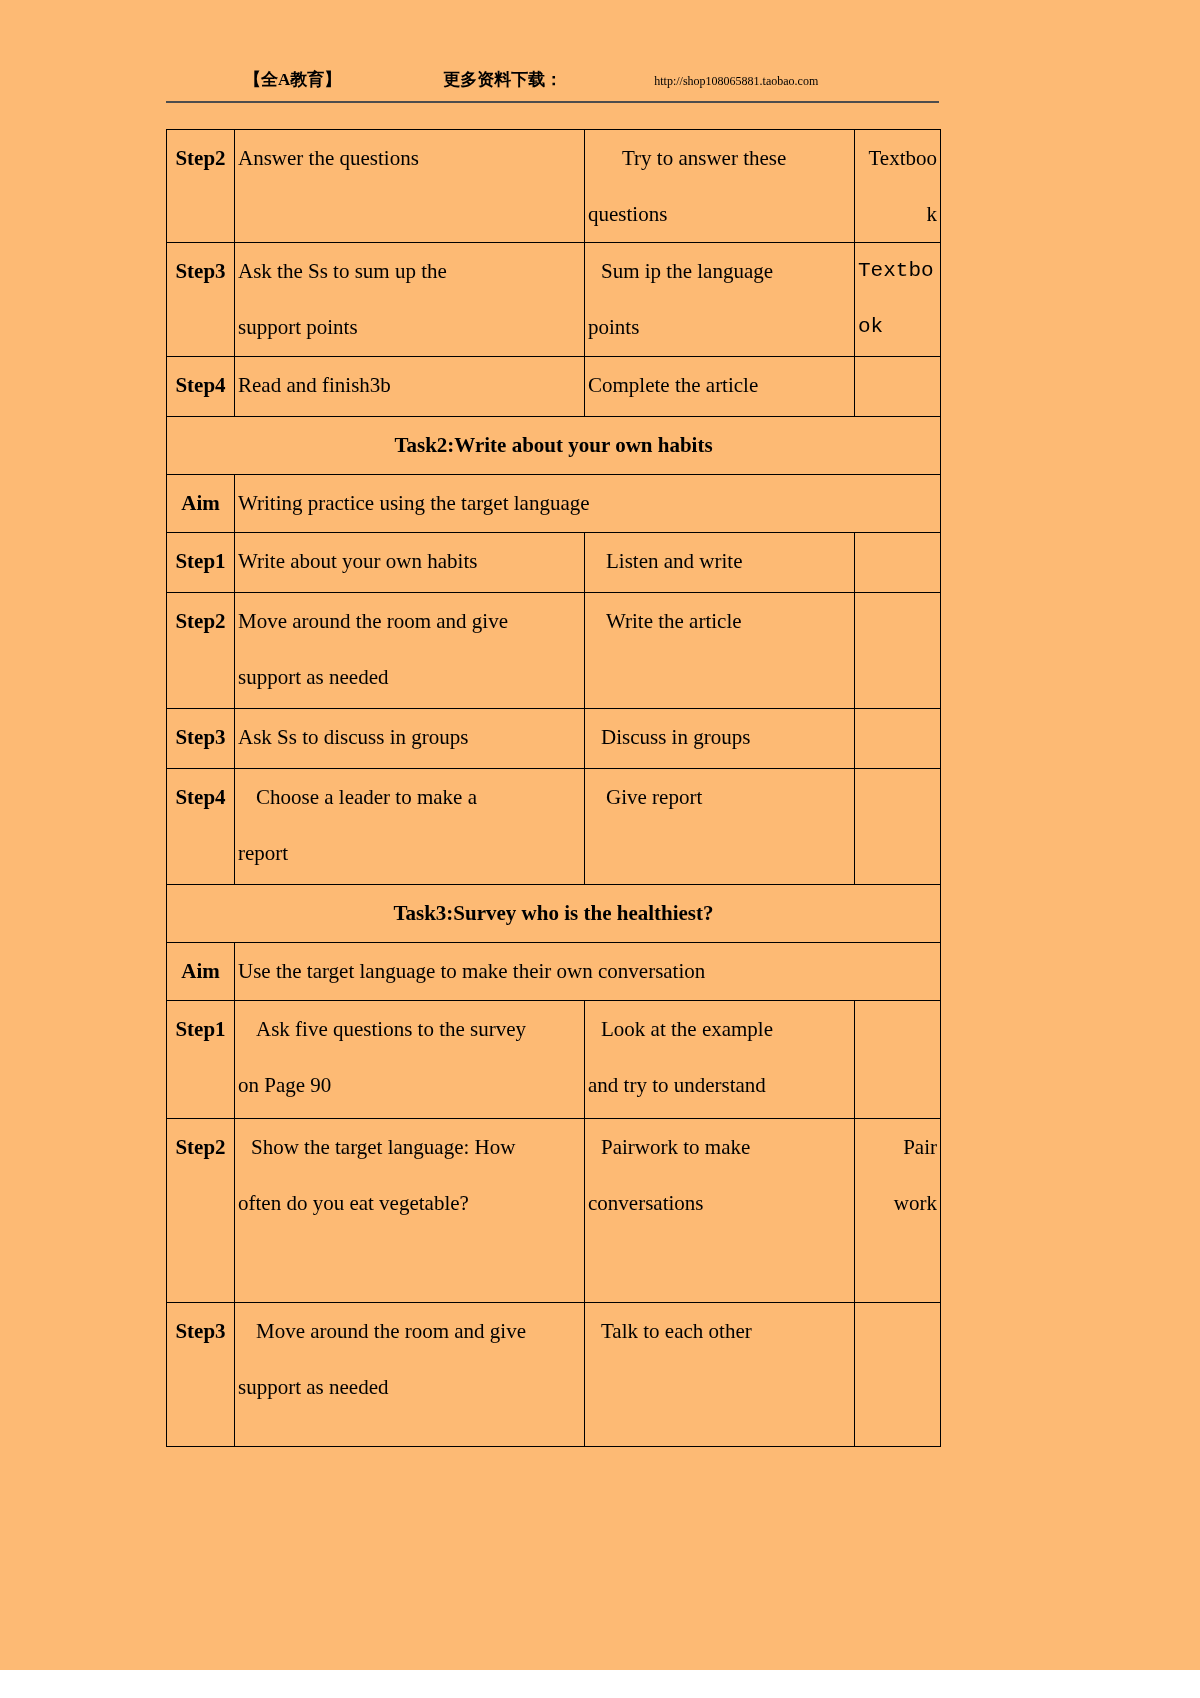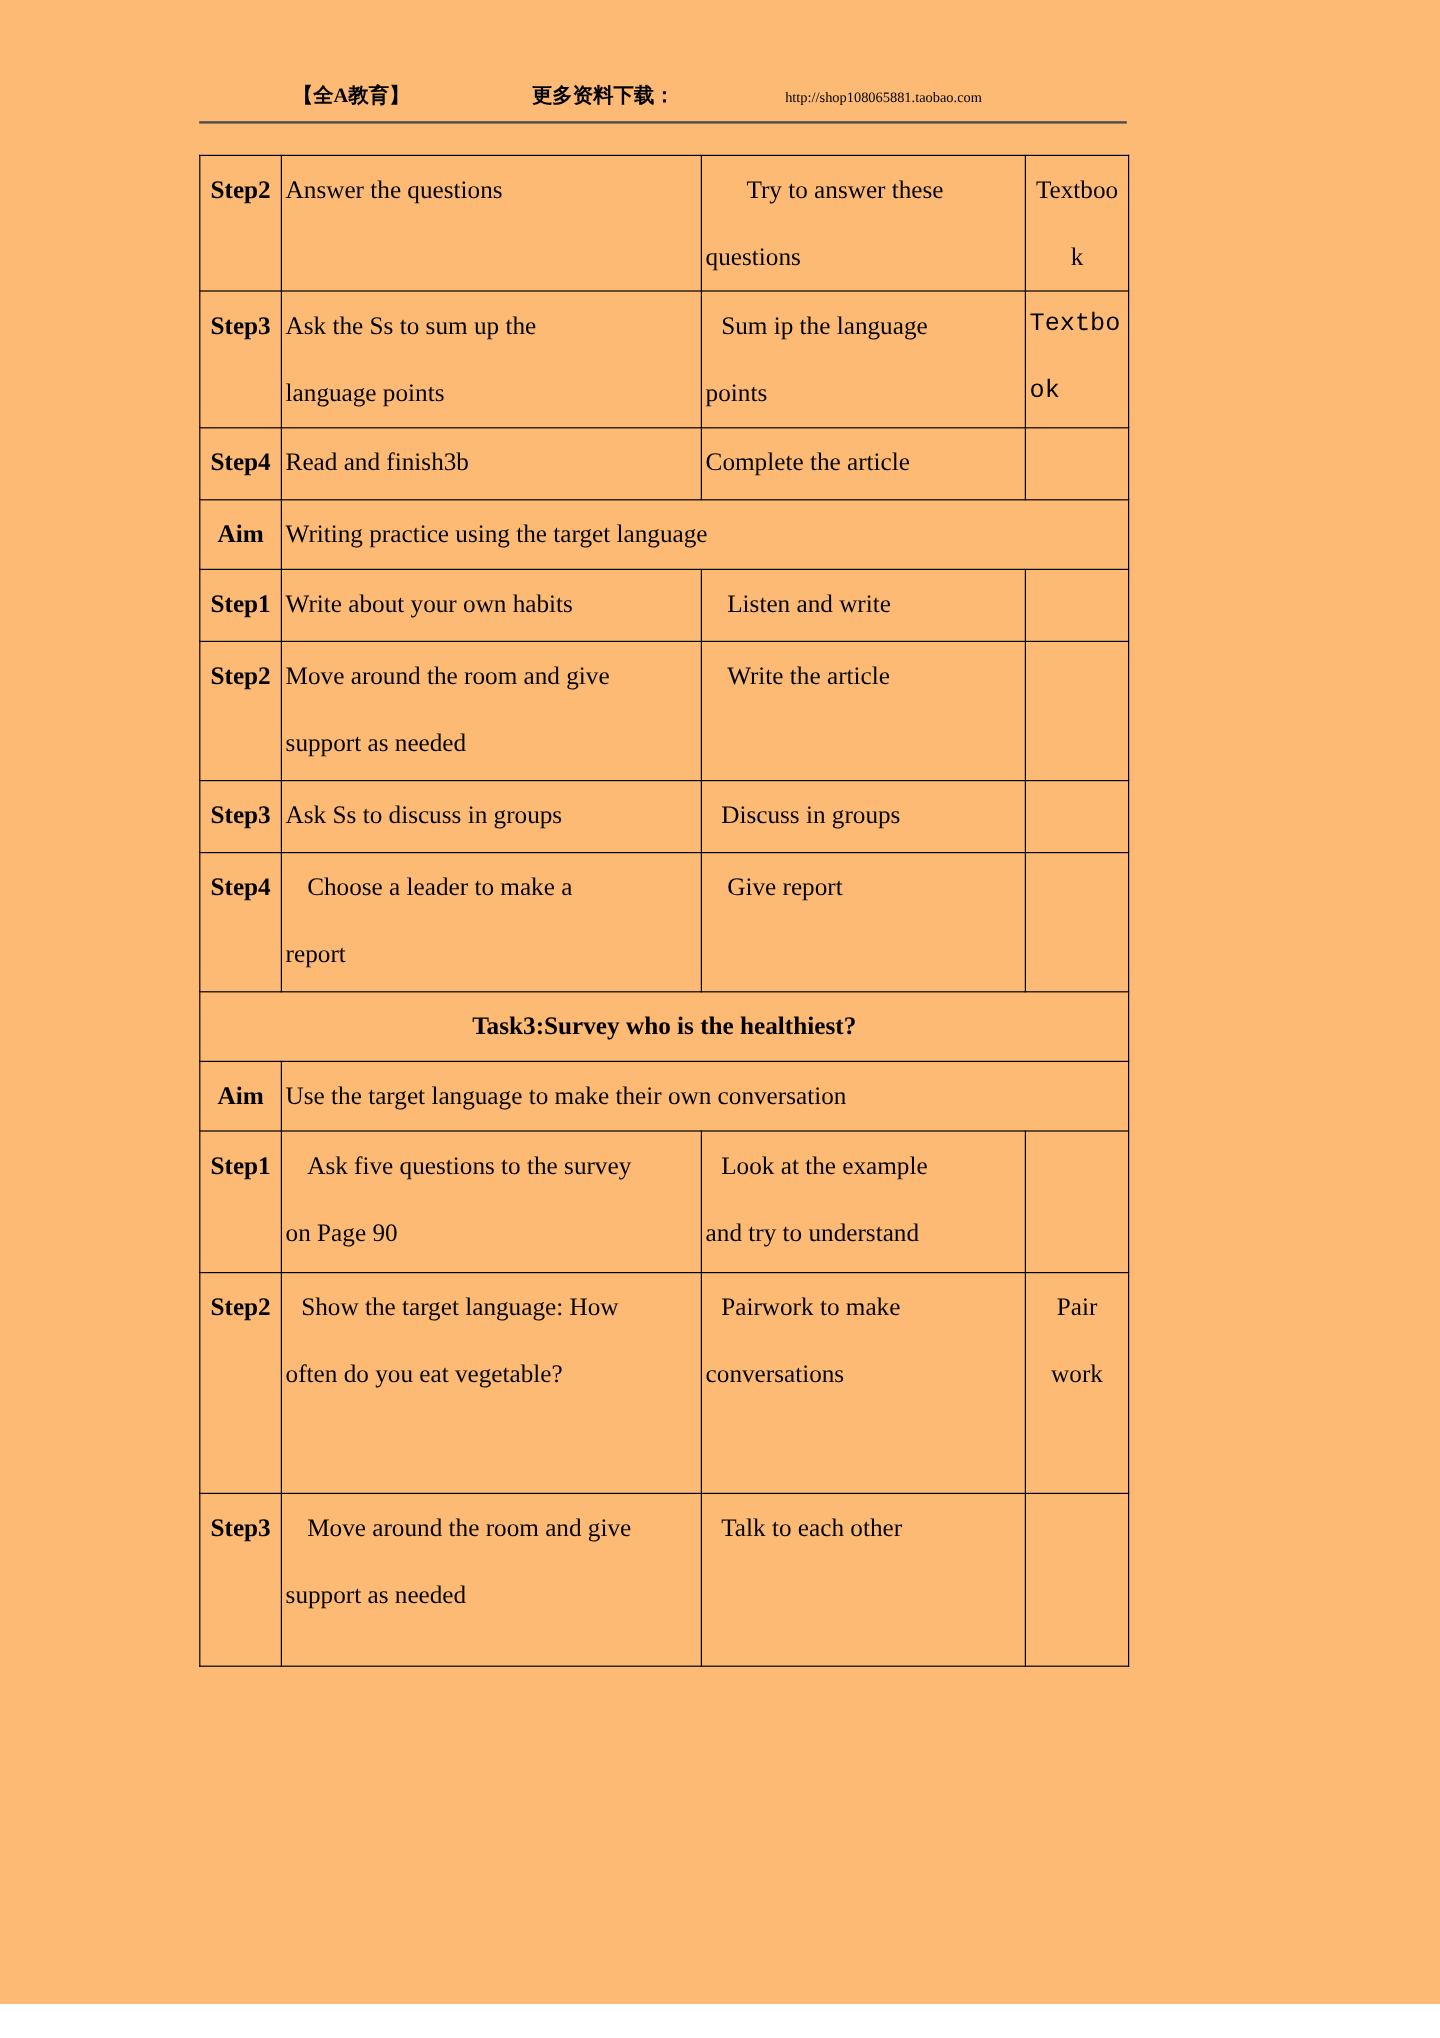--- a/index.html
+++ b/index.html
@@ -73,21 +73,21 @@
     vertical-align: middle;
     white-space: normal;
   }
   td.aim-content {
     vertical-align: middle;
     padding-left: 16px;
   }
   .ind-sm { text-indent: 13px; margin-top: 48px; }
   .ind-md { text-indent: 18px; margin-left: 16px; }
   .ind-lg { text-indent: 34px; }
-  .center { text-align: center; }
+  .center { text-align: right; }
   .mono {
     font-family: "Liberation Mono", "DejaVu Sans Mono", monospace;
     font-size: 20px;
   }
 </style>
 </head>
 <body>
 
 <div class="page">
 
@@ -113,34 +113,37 @@
         <td class="content">Answer the questions</td>
         <td class="content ind-lg">Try to answer these
 questions</td>
         <td class="content center">Textboo
 k</td>
       </tr>
 
       <tr style="height:114px">
         <td class="label">Step3</td>
         <td class="content">Ask the Ss to sum up the
-language points</td>
+support points</td>
         <td class="content ind-sm">Sum ip the language
 points</td>
         <td class="content mono">Textbo
 ok</td>
       </tr>
 
       <tr style="height:60px">
         <td class="label">Step4</td>
         <td class="content">Read and finish3b</td>
         <td class="content">Complete the article</td>
         <td class="content"></td>
       </tr>
 
+      <tr style="height:58px">
+        <td colspan="4" class="task-title">Task2:Write about your own habits</td>
+      </tr>
 
       <tr style="height:58px">
         <td class="label aim-label">Aim</td>
         <td colspan="3" class="aim-content">Writing practice using the target language</td>
       </tr>
 
       <tr style="height:60px">
         <td class="label">Step1</td>
         <td class="content">Write about your own habits</td>
         <td class="content ind-md">Listen and write</td>

